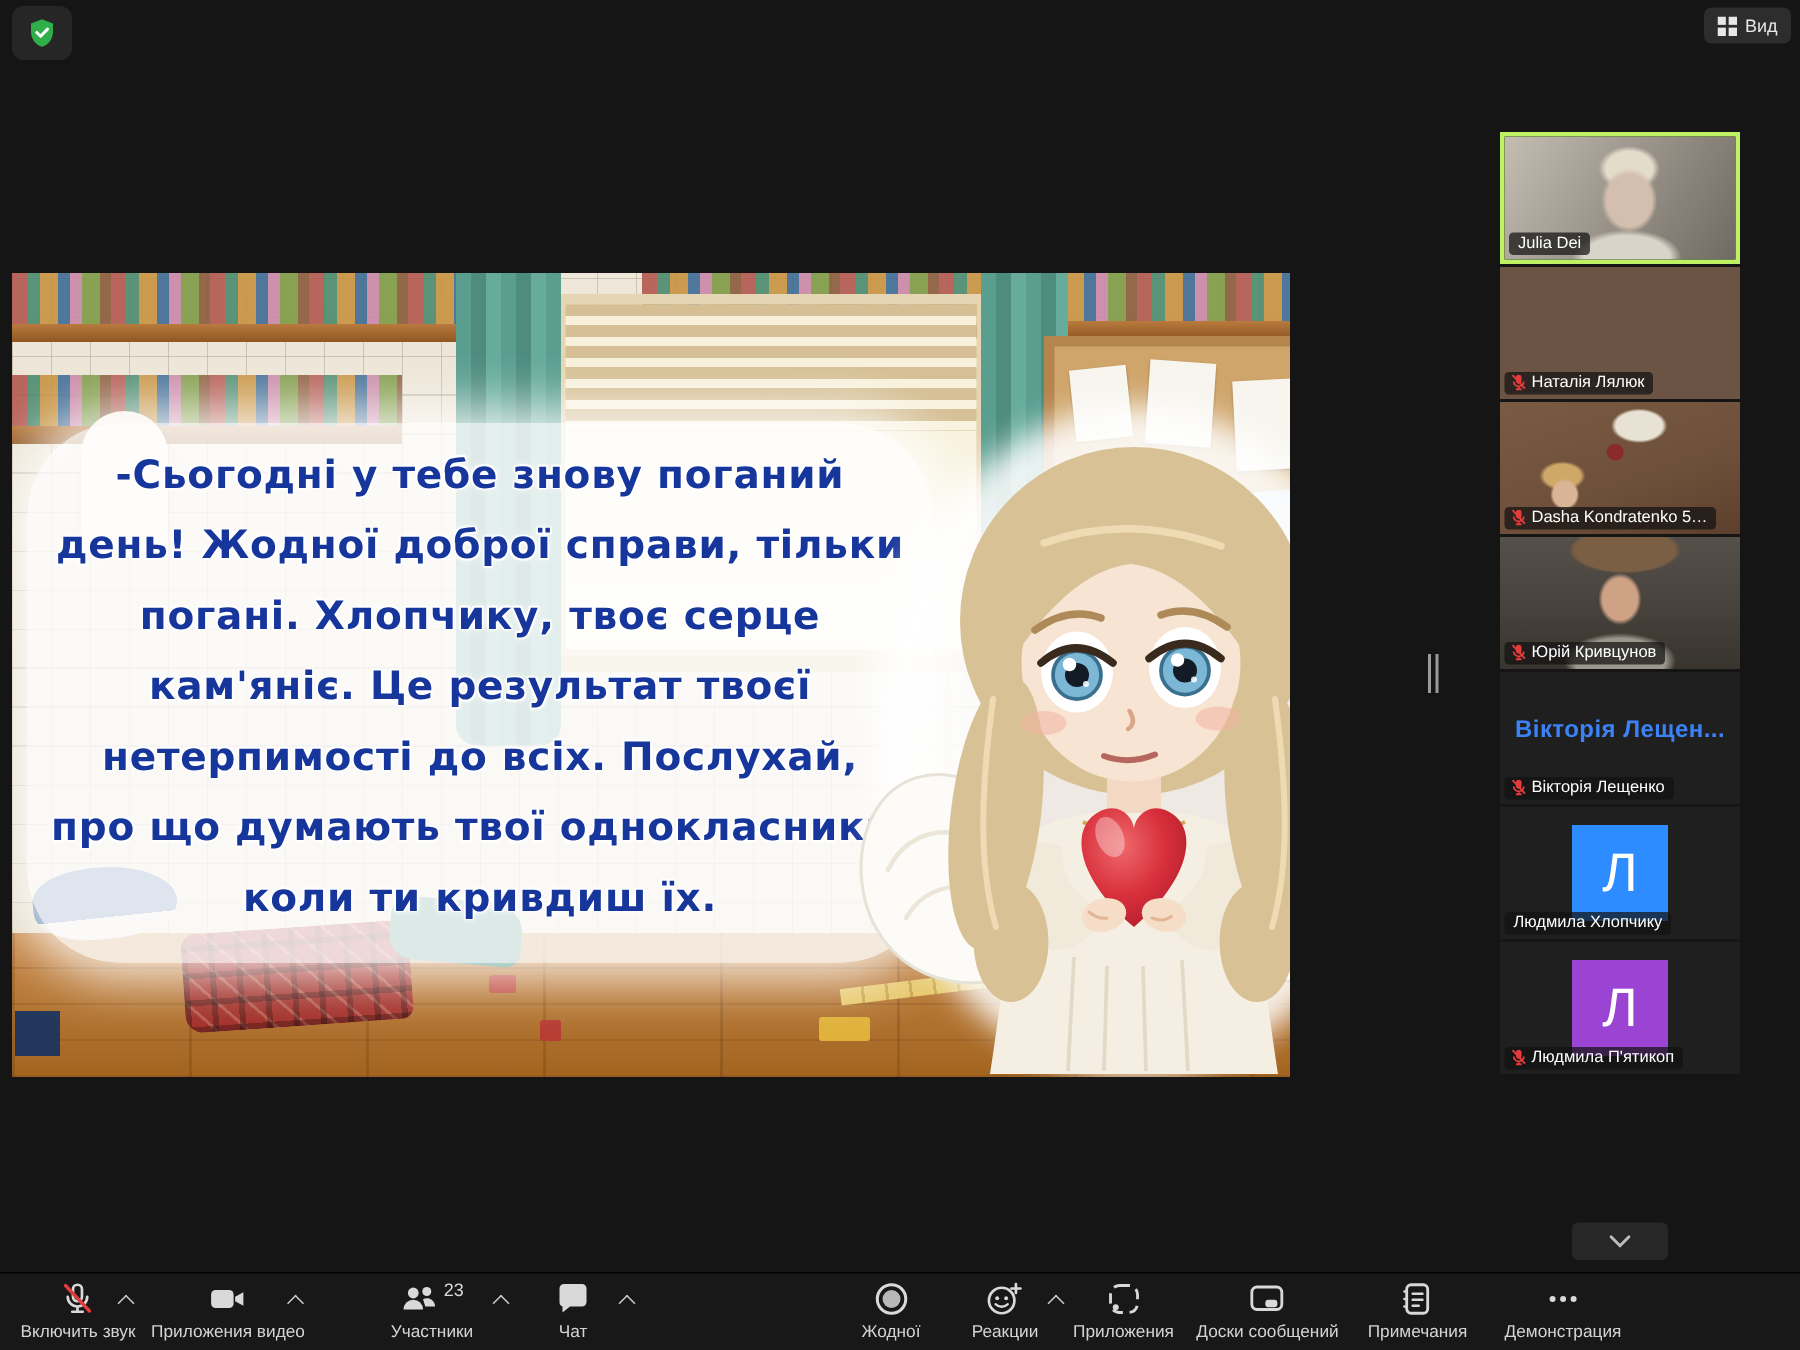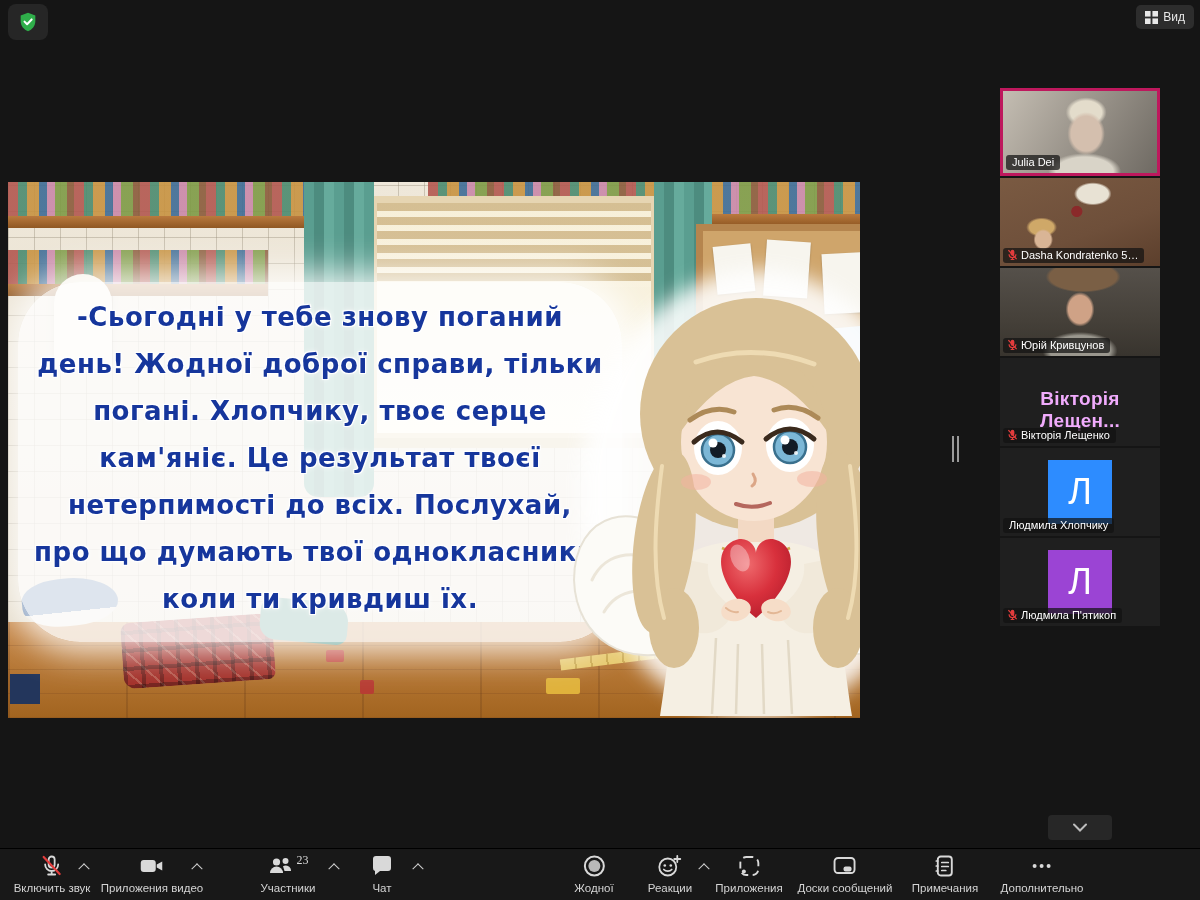--- a/index.html
+++ b/index.html
@@ -62,21 +62,21 @@
   .girl { position:absolute; left:558px; top:64px; width:384px; height:472px; }
   .teddy { position:absolute; left:838px; top:416px; width:108px; height:104px; }
 
   .divider { position:absolute; left:951px; top:436px; width:10px; height:26px; cursor:col-resize; }
   .divider span { position:absolute; top:0; width:2px; height:26px; background:#9a9a9a; }
   .divider span:first-child { left:1px; } .divider span:last-child { left:6px; }
 
   
   .strip { position:absolute; left:1000px; top:88px; width:160px; }
   .tile { position:relative; width:160px; height:88px; margin-bottom:2px; background:#1f1f1f; overflow:hidden; cursor:pointer; }
-  .tile.active { border:3px solid #be185d; }
+  .tile.active { border:3px solid #bef264; }
   .vid { position:absolute; inset:0; }
   .v1 { background:
       radial-gradient(ellipse 52px 26px at 53% 98%, #d9d4c8 55%, transparent 70%),
       radial-gradient(ellipse 26px 30px at 54% 52%, #d4bfae 58%, transparent 72%),
       radial-gradient(ellipse 30px 22px at 54% 26%, #e3dccb 52%, transparent 68%),
       linear-gradient(120deg,#c4bdb2 0%,#958f86 55%,#6f6a63 100%); }
   .v2 { background:
       radial-gradient(circle 7px at 82% 28%, #b03a30 70%, transparent 75%),
       radial-gradient(circle 6px at 90% 40%, #4a7a4f 70%, transparent 75%),
       radial-gradient(ellipse 56px 62px at 40% 62%, #d8b49a 55%, #c09a7f 68%, transparent 78%),
@@ -88,29 +88,29 @@
       radial-gradient(ellipse 22px 14px at 26% 56%, #cfa868 55%, transparent 70%),
       radial-gradient(circle 8px at 48% 38%, #8a2a2a 65%, transparent 75%),
       linear-gradient(160deg,#7a5a42 0%,#6e4f3a 60%,#5c3f2c 100%); }
   .v4 { background:
       radial-gradient(ellipse 48px 20px at 52% 10%, #7a5f45 70%, transparent 78%),
       radial-gradient(ellipse 20px 24px at 50% 47%, #cfa286 58%, transparent 72%),
       radial-gradient(ellipse 52px 26px at 50% 94%, #9a978e 58%, transparent 72%),
       linear-gradient(180deg,#55504a 0%,#454039 60%,#38342e 100%); }
   .nlabel { position:absolute; left:3px; bottom:3px; max-width:152px; display:flex; align-items:center; gap:3px; background:rgba(18,18,18,.72); border-radius:3px; padding:1px 6px 2px 4px; color:#fff; font-size:11px; white-space:nowrap; overflow:hidden; }
   .nlabel.nomic { padding-left:6px; }
-  .center-name { position:absolute; left:0; top:30px; width:100%; text-align:center; color:#f0abfc; font-size:19px; font-weight:700; letter-spacing:.3px; }
+  .center-name { position:absolute; left:0; top:30px; width:100%; text-align:center; color:#3b82f6; font-size:16px; font-weight:700; letter-spacing:.3px; }
   .avatar { position:absolute; left:48px; top:12px; width:64px; height:64px; display:flex; align-items:center; justify-content:center; color:#fff; font-size:36px; font-weight:400; }
   .av-blue { background:#2D8CFF; } .av-purple { background:#9B44D4; }
   .more-btn { position:absolute; left:1048px; top:815px; width:64px; height:25px; background:#272727; border-radius:4px; display:flex; align-items:center; justify-content:center; cursor:pointer; }
 
   
   .toolbar { position:absolute; left:0; top:848px; width:1200px; height:52px; background:#181818; border-top:1px solid #000; }
   .tbi { position:absolute; top:5px; transform:translateX(-50%); display:flex; flex-direction:column; align-items:center; gap:4px; color:#d4d4d4; font-size:11.5px; cursor:pointer; white-space:nowrap; }
-  .tbi .ic { height:24px; display:flex; align-items:center; justify-content:center;font-family:Liberation Serif, serif; }
+  .tbi .ic { height:24px; display:flex; align-items:center; justify-content:center; }
   .tbi.green { color:#2fd14d; }
   .chev { position:absolute; top:13px; width:9px; height:9px; cursor:pointer; }
   .chev i { display:block; width:8px; height:8px; border-left:1.6px solid #cfcfcf; border-top:1.6px solid #cfcfcf; transform:rotate(45deg) translate(2px,2px); }
   .count { font-size:12px; color:#d9d9d9; margin-left:3px; position:relative; top:-6px; }
 </style>
 </head>
 <body>
 
 <div id="app">
 
@@ -274,20 +274,31 @@
 
   <div class="strip">
 
     <div class="tile active">
       <div class="vid v1"></div>
       <div class="nlabel nomic">
         <span>Julia Dei</span>
       </div>
     </div>
 
+    <div class="tile">
+      <div class="vid v2"></div>
+      <div class="nlabel">
+        <svg width="11" height="12" viewBox="0 0 14 16">
+            <rect x="4.5" y="1" width="5" height="8" rx="2.5" fill="#e23c3c"></rect>
+            <path d="M2.5 7 a4.5 4.5 0 0 0 9 0 M7 11.5 V 14 M4.5 14 h5" stroke="#e23c3c" stroke-width="1.6" fill="none"></path>
+            <line x1="1.5" y1="1.5" x2="12.5" y2="13.5" stroke="#e23c3c" stroke-width="1.8"></line>
+          </svg>
+        <span>Наталія Лялюк</span>
+      </div>
+    </div>
 
     <div class="tile">
       <div class="vid v3"></div>
       <div class="nlabel">
         <svg width="11" height="12" viewBox="0 0 14 16">
             <rect x="4.5" y="1" width="5" height="8" rx="2.5" fill="#e23c3c"></rect>
             <path d="M2.5 7 a4.5 4.5 0 0 0 9 0 M7 11.5 V 14 M4.5 14 h5" stroke="#e23c3c" stroke-width="1.6" fill="none"></path>
             <line x1="1.5" y1="1.5" x2="12.5" y2="13.5" stroke="#e23c3c" stroke-width="1.8"></line>
           </svg>
         <span>Dasha Kondratenko 5…</span>
@@ -465,18 +476,18 @@
     </div>
 
     <div class="tbi" style="left:1042px">
       <span class="ic">
         <svg width="24" height="24" viewBox="0 0 24 24">
             <circle cx="5" cy="12" r="2" fill="#d9d9d9"></circle>
             <circle cx="12" cy="12" r="2" fill="#d9d9d9"></circle>
             <circle cx="19" cy="12" r="2" fill="#d9d9d9"></circle>
           </svg>
       </span>
-      <span>Дополнительно</span>
+      <span>Демонстрация</span>
     </div>
 
   </div>
 
 </div>
 
 </body></html>

